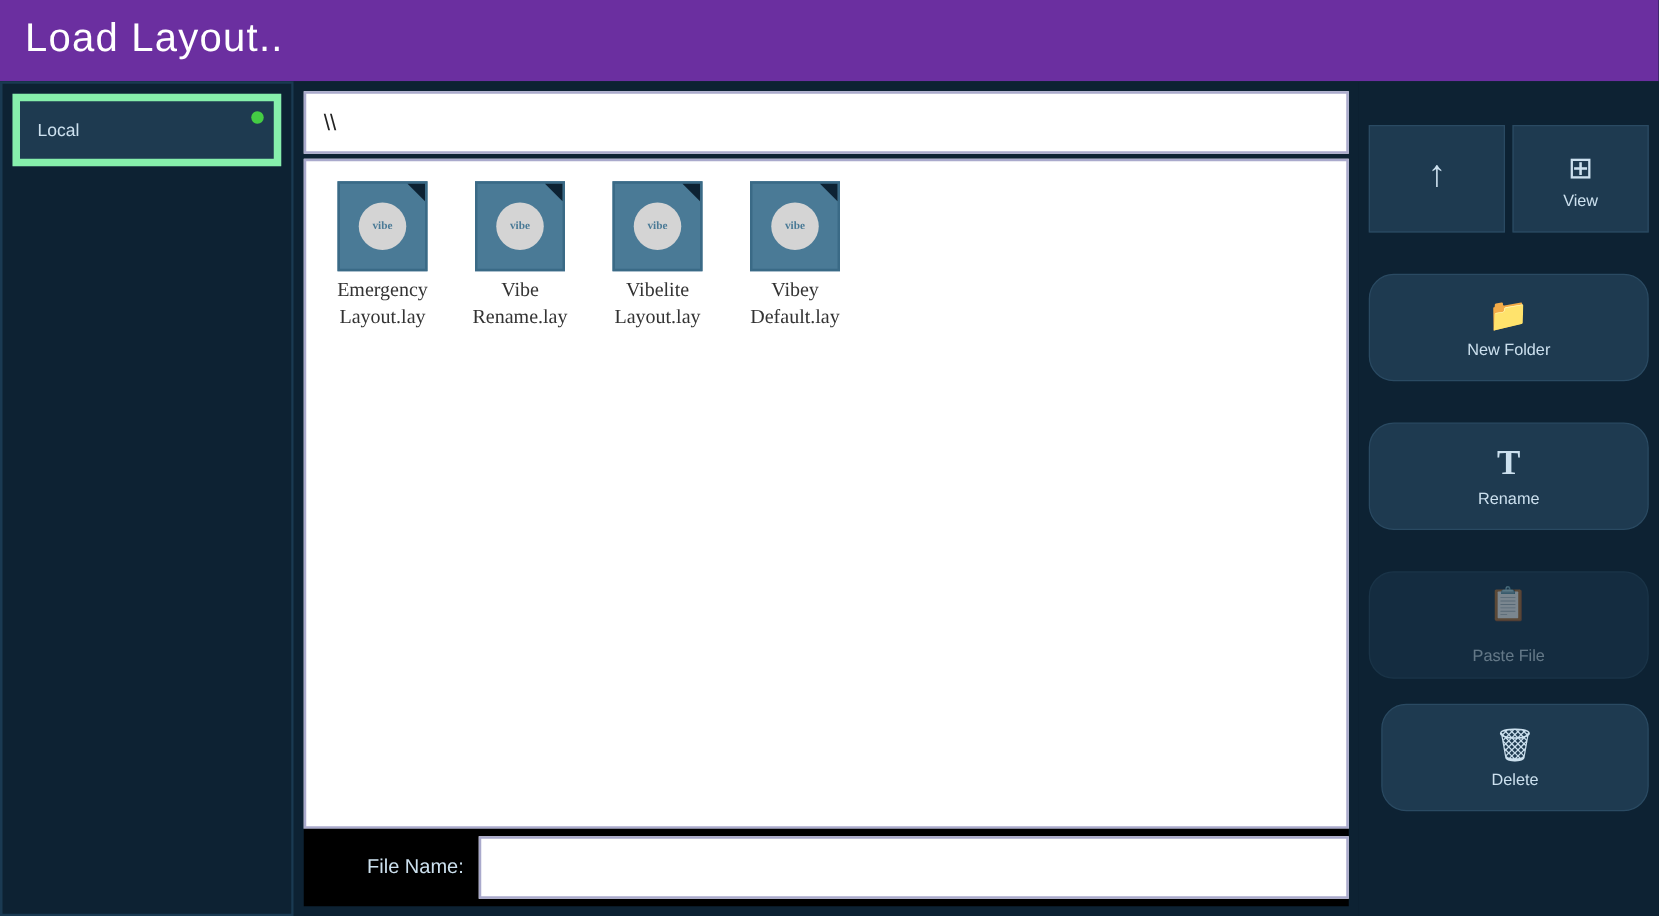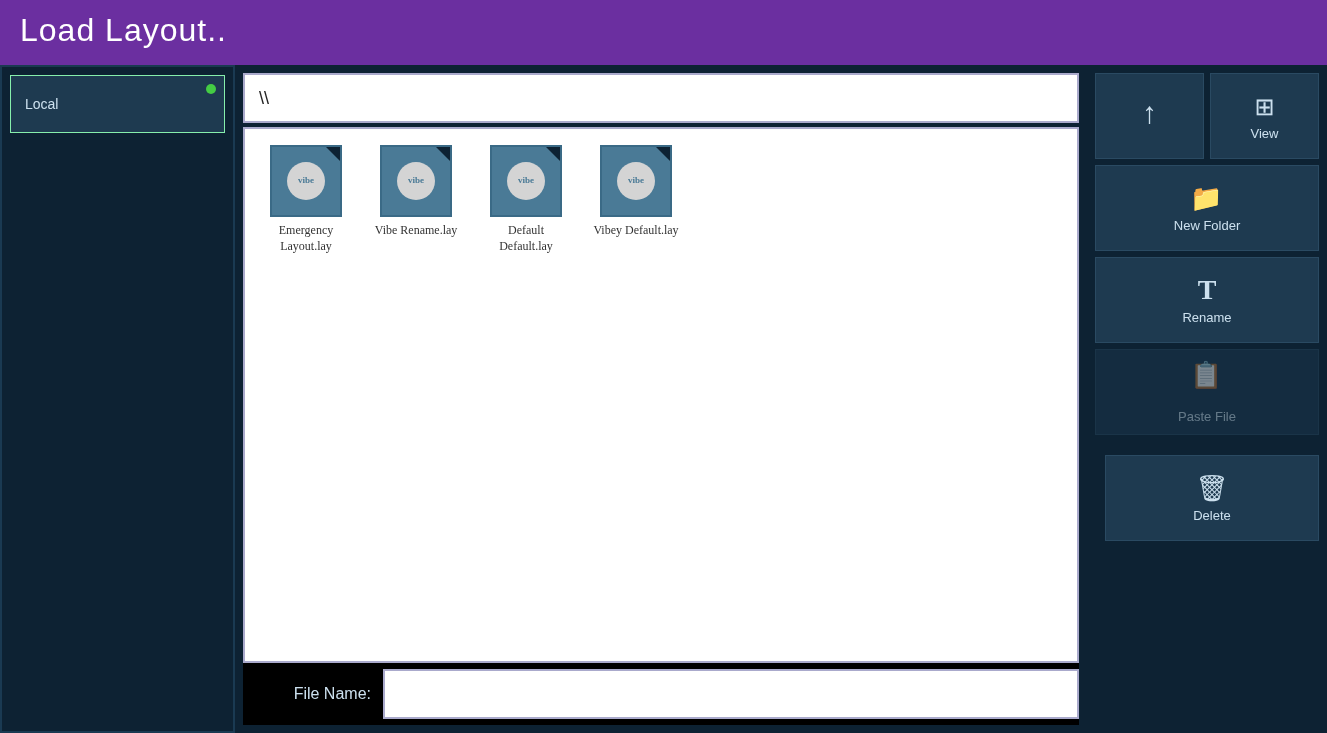--- a/index.html
+++ b/index.html
@@ -38,21 +38,21 @@
       background-color: #0d2233;
       padding: 8px;
       display: flex;
       flex-direction: column;
       gap: 6px;
       border: 2px solid #1a3a52;
     }
 
     .sidebar-item {
       background-color: #1e3a50;
-      border: 1px solid #86efac;
+      border: 6px solid #86efac;
       padding: 10px 14px;
       cursor: pointer;
       position: relative;
       display: flex;
       align-items: center;
       height: 58px;
       font-size: 14px;
       color: #cce0ee;
     }
 
@@ -127,21 +127,21 @@
       position: absolute;
       top: 0;
       right: 0;
       width: 0;
       height: 0;
       border-left: 14px solid transparent;
       border-top: 14px solid #0d2233;
     }
 
     .file-name {
-      font-size: 12px;
+      font-size: 16px;
       color: #333;
       text-align: center;
       margin-top: 6px;
       word-break: break-word;
       line-height: 1.3;
     }
 
     .filename-bar-row {
       display: flex;
       align-items: center;
@@ -176,20 +176,21 @@
       flex-direction: column;
       gap: 0;
       padding: 8px 8px 8px 8px;
       background-color: #0d2233;
     }
 
     .actions-row {
       display: flex;
       gap: 6px;
       margin-bottom: 6px;
+      margin-top: 27px;
     }
 
     .action-btn {
       background-color: #1e3a50;
       border: 1px solid #2a4a62;
       color: #cce0ee;
       display: flex;
       flex-direction: column;
       align-items: center;
       justify-content: center;
@@ -200,20 +201,21 @@
     }
 
     .action-btn.wide {
       width: 115px;
       height: 86px;
     }
 
     .action-btn.full {
       width: 224px;
       height: 86px;
+      border-radius: 20px;
     }
 
     .action-btn.disabled {
       opacity: 0.45;
       cursor: default;
       gap: 20px;
     }
 
     .action-btn .btn-icon {
       font-size: 28px;
@@ -287,21 +289,21 @@
           <div class="vibe-circle">vibe</div>
         </div>
         <span class="file-name">Vibe Rename.lay</span>
       </div>
 
       <div class="file-item">
         <div class="file-icon">
           <div class="file-icon-top-fold"></div>
           <div class="vibe-circle">vibe</div>
         </div>
-        <span class="file-name">Default Default.lay</span>
+        <span class="file-name">Vibelite Layout.lay</span>
       </div>
 
       <div class="file-item">
         <div class="file-icon">
           <div class="file-icon-top-fold"></div>
           <div class="vibe-circle">vibe</div>
         </div>
         <span class="file-name">Vibey Default.lay</span>
       </div>
     </div>

